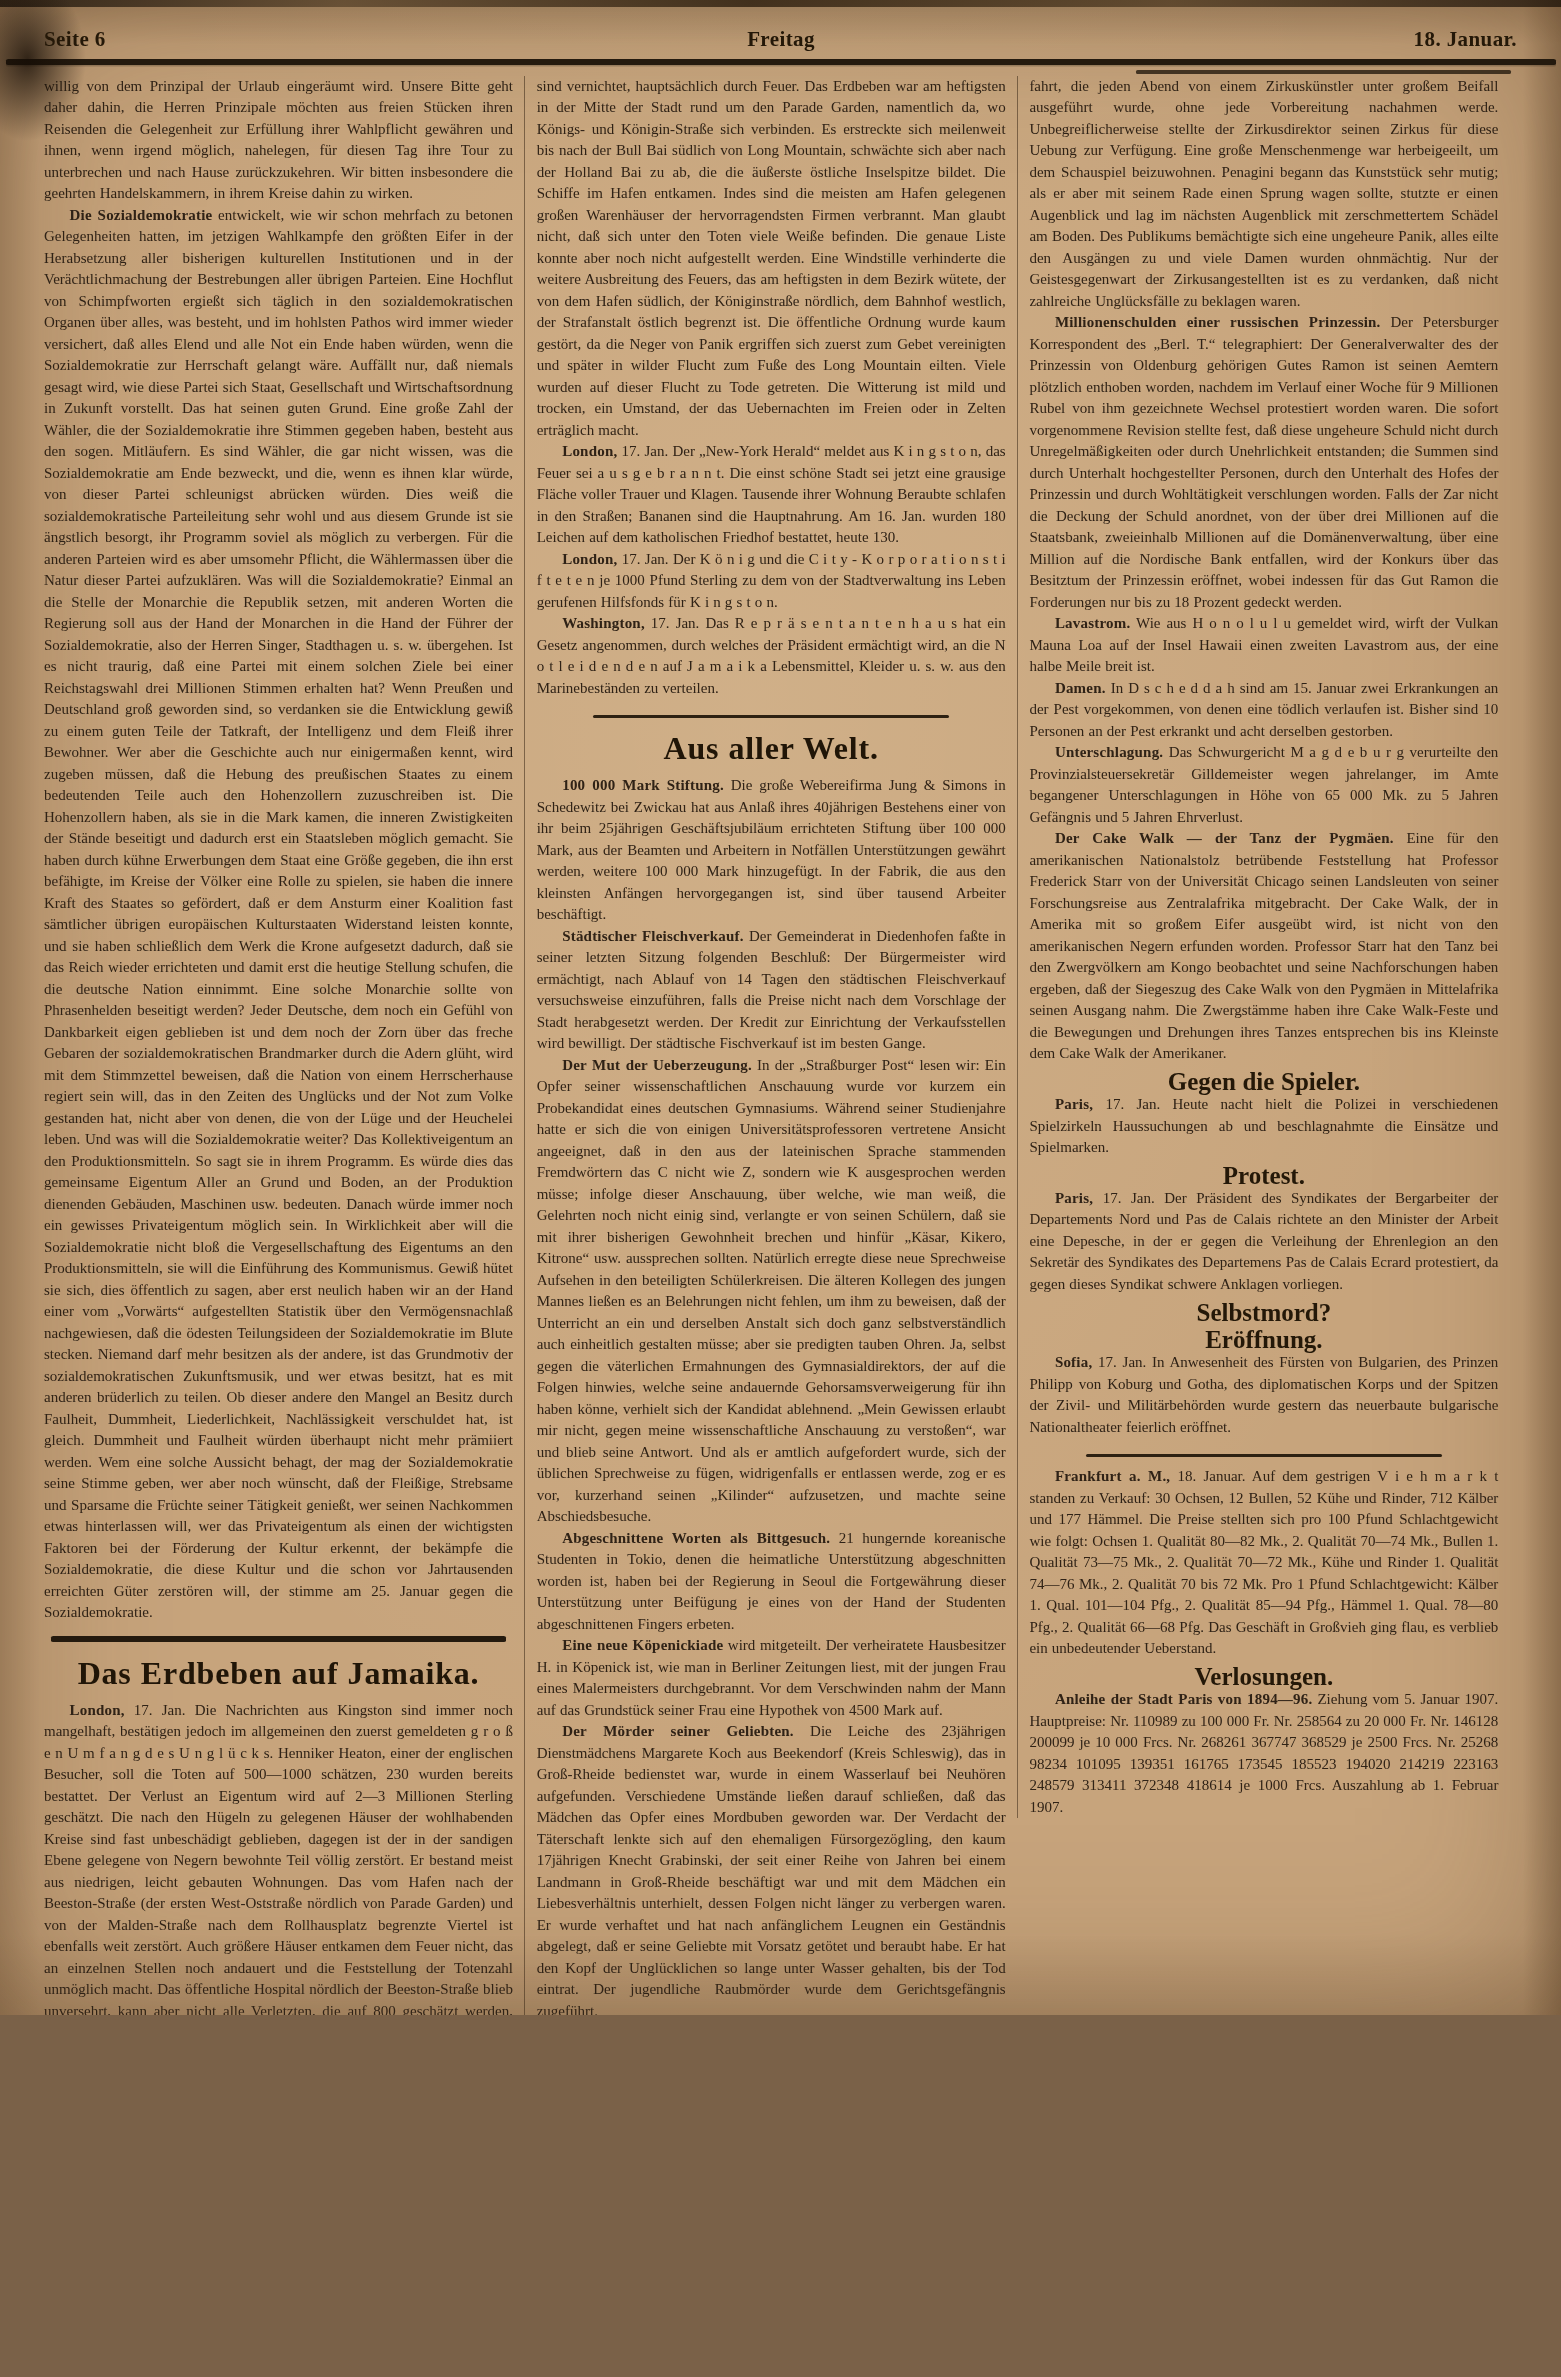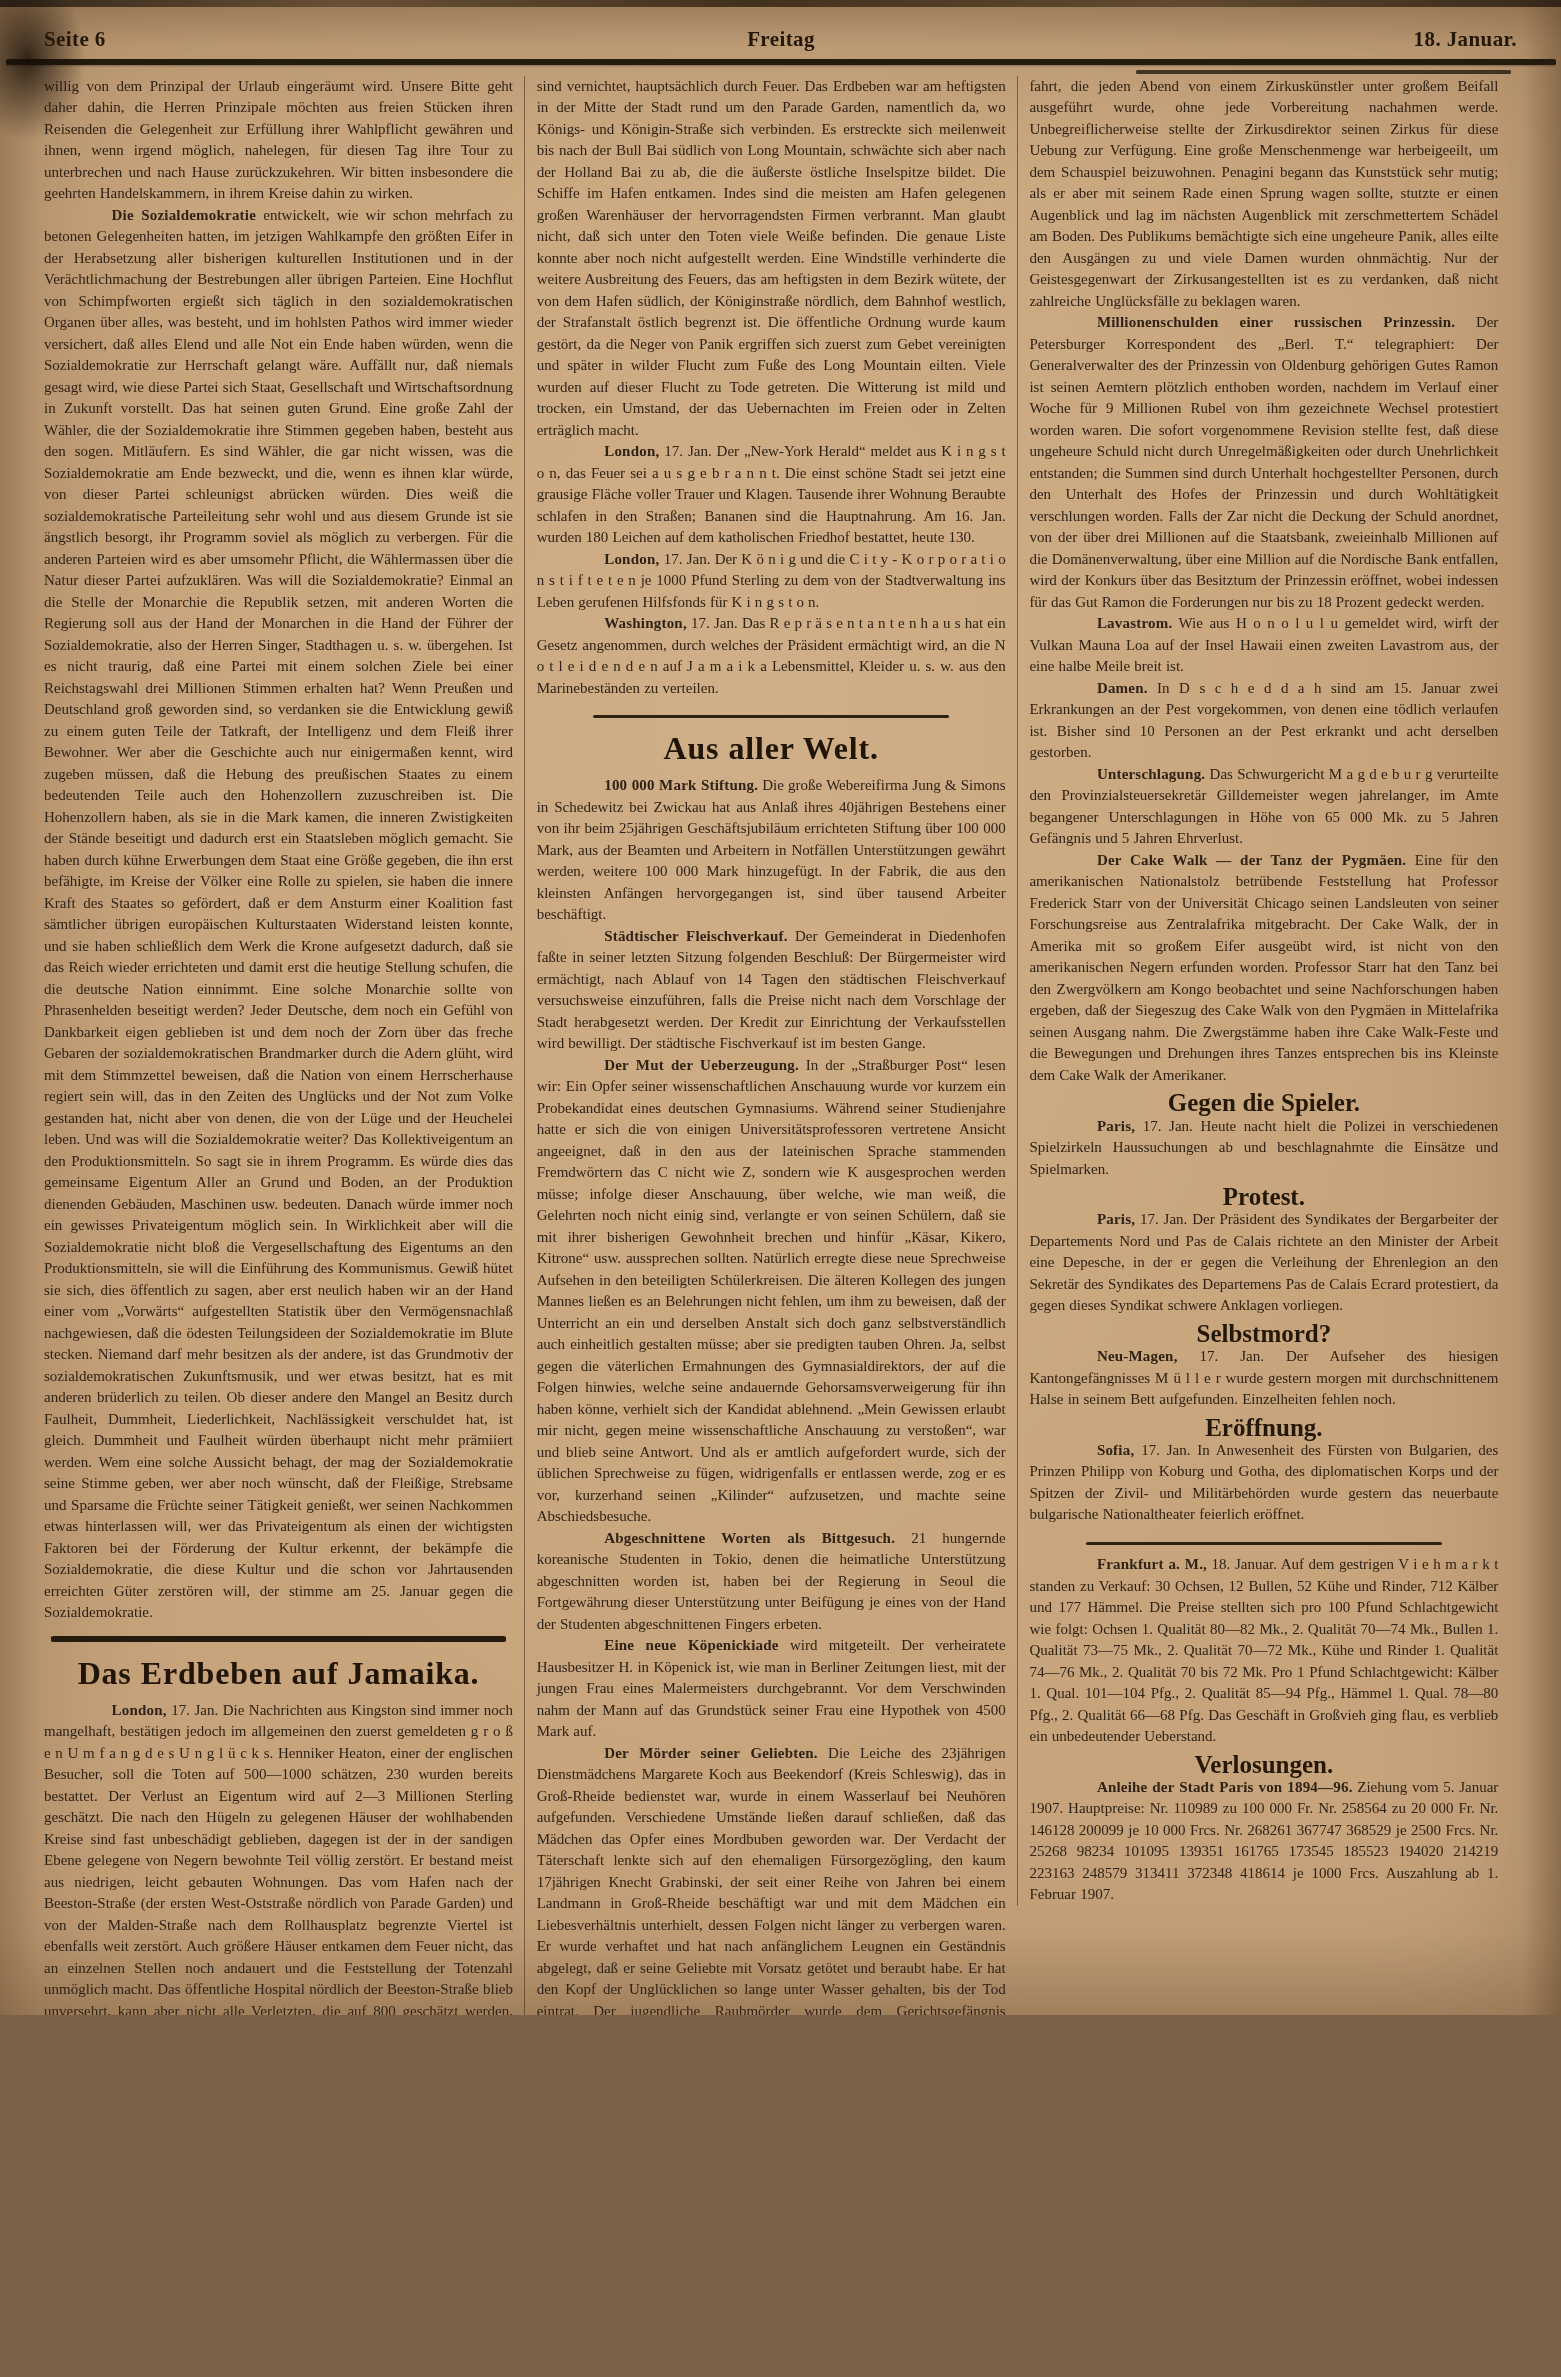--- a/index.html
+++ b/index.html
@@ -31,21 +31,21 @@
   .hdr-rule{height:5.5px;background:#241a0e;margin:7.8px 6.2px 0 6.2px;border-radius:2.3px/1.6px;
     box-shadow:0 1.6px 0 rgba(36,26,14,.25);}
 
   .cols{display:flex;align-items:flex-start;padding:11px 36px 0 44px;}
   .col{width:469px;font-size:15px;line-height:21.5px;text-align:justify;
     text-justify:inter-word;hyphens:auto;-webkit-hyphens:auto;word-spacing:0.4px;}
   .col + .col{border-left:1.6px solid rgba(58,40,22,.55);margin-left:11px;padding-left:11.7px;}
 
   .para{margin:0;text-indent:1.7em;}
   .para.noindent{text-indent:0;}
-  .lead{font-weight:bold;letter-spacing:0.2px;margin-left:42px;}
+  .lead{font-weight:bold;letter-spacing:0.2px;}
   .headline{font-size:32px;line-height:1.15;font-weight:bold;text-align:center;
     margin:12.5px 0 7.8px 0;text-indent:0;color:#201507;letter-spacing:0.8px;}
   .subhead{font-size:25px;font-weight:bold;text-align:center;margin:6.2px 0 1.6px 0;color:#241808;}
   .rule-heavy{height:6.2px;background:#241a0e;width:97%;margin:12.5px auto 4.7px auto;border-radius:2.3px/1.6px;}
   .rule-light{height:3.1px;background:#2d2112;width:76%;margin:15.6px auto 9.4px auto;border-radius:1.6px;}
 </style>
 </head>
 <body>
 
 <div class="page">
@@ -87,21 +87,20 @@
         <p class="para"><span class="lead">Millionenschulden einer russischen Prinzessin.</span><span> Der Petersburger Korrespondent des „Berl. T.“ telegraphiert: Der Generalverwalter des der Prinzessin von Oldenburg gehörigen Gutes Ramon ist seinen Aemtern plötzlich enthoben worden, nachdem im Verlauf einer Woche für 9 Millionen Rubel von ihm gezeichnete Wechsel protestiert worden waren. Die sofort vorgenommene Revision stellte fest, daß diese ungeheure Schuld nicht durch Unregelmäßigkeiten oder durch Unehrlichkeit entstanden; die Summen sind durch Unterhalt hochgestellter Personen, durch den Unterhalt des Hofes der Prinzessin und durch Wohltätigkeit verschlungen worden. Falls der Zar nicht die Deckung der Schuld anordnet, von der über drei Millionen auf die Staatsbank, zweieinhalb Millionen auf die Domänenverwaltung, über eine Million auf die Nordische Bank entfallen, wird der Konkurs über das Besitztum der Prinzessin eröffnet, wobei indessen für das Gut Ramon die Forderungen nur bis zu 18 Prozent gedeckt werden.</span></p>
         <p class="para"><span class="lead">Lavastrom.</span><span> Wie aus H o n o l u l u gemeldet wird, wirft der Vulkan Mauna Loa auf der Insel Hawaii einen zweiten Lavastrom aus, der eine halbe Meile breit ist.</span></p>
         <p class="para"><span class="lead">Damen.</span><span> In D s c h e d d a h sind am 15. Januar zwei Erkrankungen an der Pest vorgekommen, von denen eine tödlich verlaufen ist. Bisher sind 10 Personen an der Pest erkrankt und acht derselben gestorben.</span></p>
         <p class="para"><span class="lead">Unterschlagung.</span><span> Das Schwurgericht M a g d e b u r g verurteilte den Provinzialsteuersekretär Gilldemeister wegen jahrelanger, im Amte begangener Unterschlagungen in Höhe von 65 000 Mk. zu 5 Jahren Gefängnis und 5 Jahren Ehrverlust.</span></p>
         <p class="para"><span class="lead">Der Cake Walk — der Tanz der Pygmäen.</span><span> Eine für den amerikanischen Nationalstolz betrübende Feststellung hat Professor Frederick Starr von der Universität Chicago seinen Landsleuten von seiner Forschungsreise aus Zentralafrika mitgebracht. Der Cake Walk, der in Amerika mit so großem Eifer ausgeübt wird, ist nicht von den amerikanischen Negern erfunden worden. Professor Starr hat den Tanz bei den Zwergvölkern am Kongo beobachtet und seine Nachforschungen haben ergeben, daß der Siegeszug des Cake Walk von den Pygmäen in Mittelafrika seinen Ausgang nahm. Die Zwergstämme haben ihre Cake Walk-Feste und die Bewegungen und Drehungen ihres Tanzes entsprechen bis ins Kleinste dem Cake Walk der Amerikaner.</span></p>
         <h3 class="subhead">Gegen die Spieler.</h3>
         <p class="para"><span class="lead">Paris,</span><span> 17. Jan. Heute nacht hielt die Polizei in verschiedenen Spielzirkeln Haussuchungen ab und beschlagnahmte die Einsätze und Spielmarken.</span></p>
         <h3 class="subhead">Protest.</h3>
         <p class="para"><span class="lead">Paris,</span><span> 17. Jan. Der Präsident des Syndikates der Bergarbeiter der Departements Nord und Pas de Calais richtete an den Minister der Arbeit eine Depesche, in der er gegen die Verleihung der Ehrenlegion an den Sekretär des Syndikates des Departemens Pas de Calais Ecrard protestiert, da gegen dieses Syndikat schwere Anklagen vorliegen.</span></p>
         <h3 class="subhead">Selbstmord?</h3>
-        <p class="para"><span class="lead">Neu-Magen,</span><span> 17. Jan. Der Aufseher des hiesigen Kantongefängnisses M ü l l e r wurde gestern morgen mit durchschnittenem Halse in seinem Bett aufgefunden. Einzelheiten fehlen noch.</span></p>
         <h3 class="subhead">Eröffnung.</h3>
         <p class="para"><span class="lead">Sofia,</span><span> 17. Jan. In Anwesenheit des Fürsten von Bulgarien, des Prinzen Philipp von Koburg und Gotha, des diplomatischen Korps und der Spitzen der Zivil- und Militärbehörden wurde gestern das neuerbaute bulgarische Nationaltheater feierlich eröffnet.</span></p>
         <div class="rule-light"></div>
         <p class="para"><span class="lead">Frankfurt a. M.,</span><span> 18. Januar. Auf dem gestrigen V i e h m a r k t standen zu Verkauf: 30 Ochsen, 12 Bullen, 52 Kühe und Rinder, 712 Kälber und 177 Hämmel. Die Preise stellten sich pro 100 Pfund Schlachtgewicht wie folgt: Ochsen 1. Qualität 80—82 Mk., 2. Qualität 70—74 Mk., Bullen 1. Qualität 73—75 Mk., 2. Qualität 70—72 Mk., Kühe und Rinder 1. Qualität 74—76 Mk., 2. Qualität 70 bis 72 Mk. Pro 1 Pfund Schlachtgewicht: Kälber 1. Qual. 101—104 Pfg., 2. Qualität 85—94 Pfg., Hämmel 1. Qual. 78—80 Pfg., 2. Qualität 66—68 Pfg. Das Geschäft in Großvieh ging flau, es verblieb ein unbedeutender Ueberstand.</span></p>
         <h3 class="subhead">Verlosungen.</h3>
         <p class="para"><span class="lead">Anleihe der Stadt Paris von 1894—96.</span><span> Ziehung vom 5. Januar 1907. Hauptpreise: Nr. 110989 zu 100 000 Fr. Nr. 258564 zu 20 000 Fr. Nr. 146128 200099 je 10 000 Frcs. Nr. 268261 367747 368529 je 2500 Frcs. Nr. 25268 98234 101095 139351 161765 173545 185523 194020 214219 223163 248579 313411 372348 418614 je 1000 Frcs. Auszahlung ab 1. Februar 1907.</span></p>
       </div>
     </div>
 </div>
 

